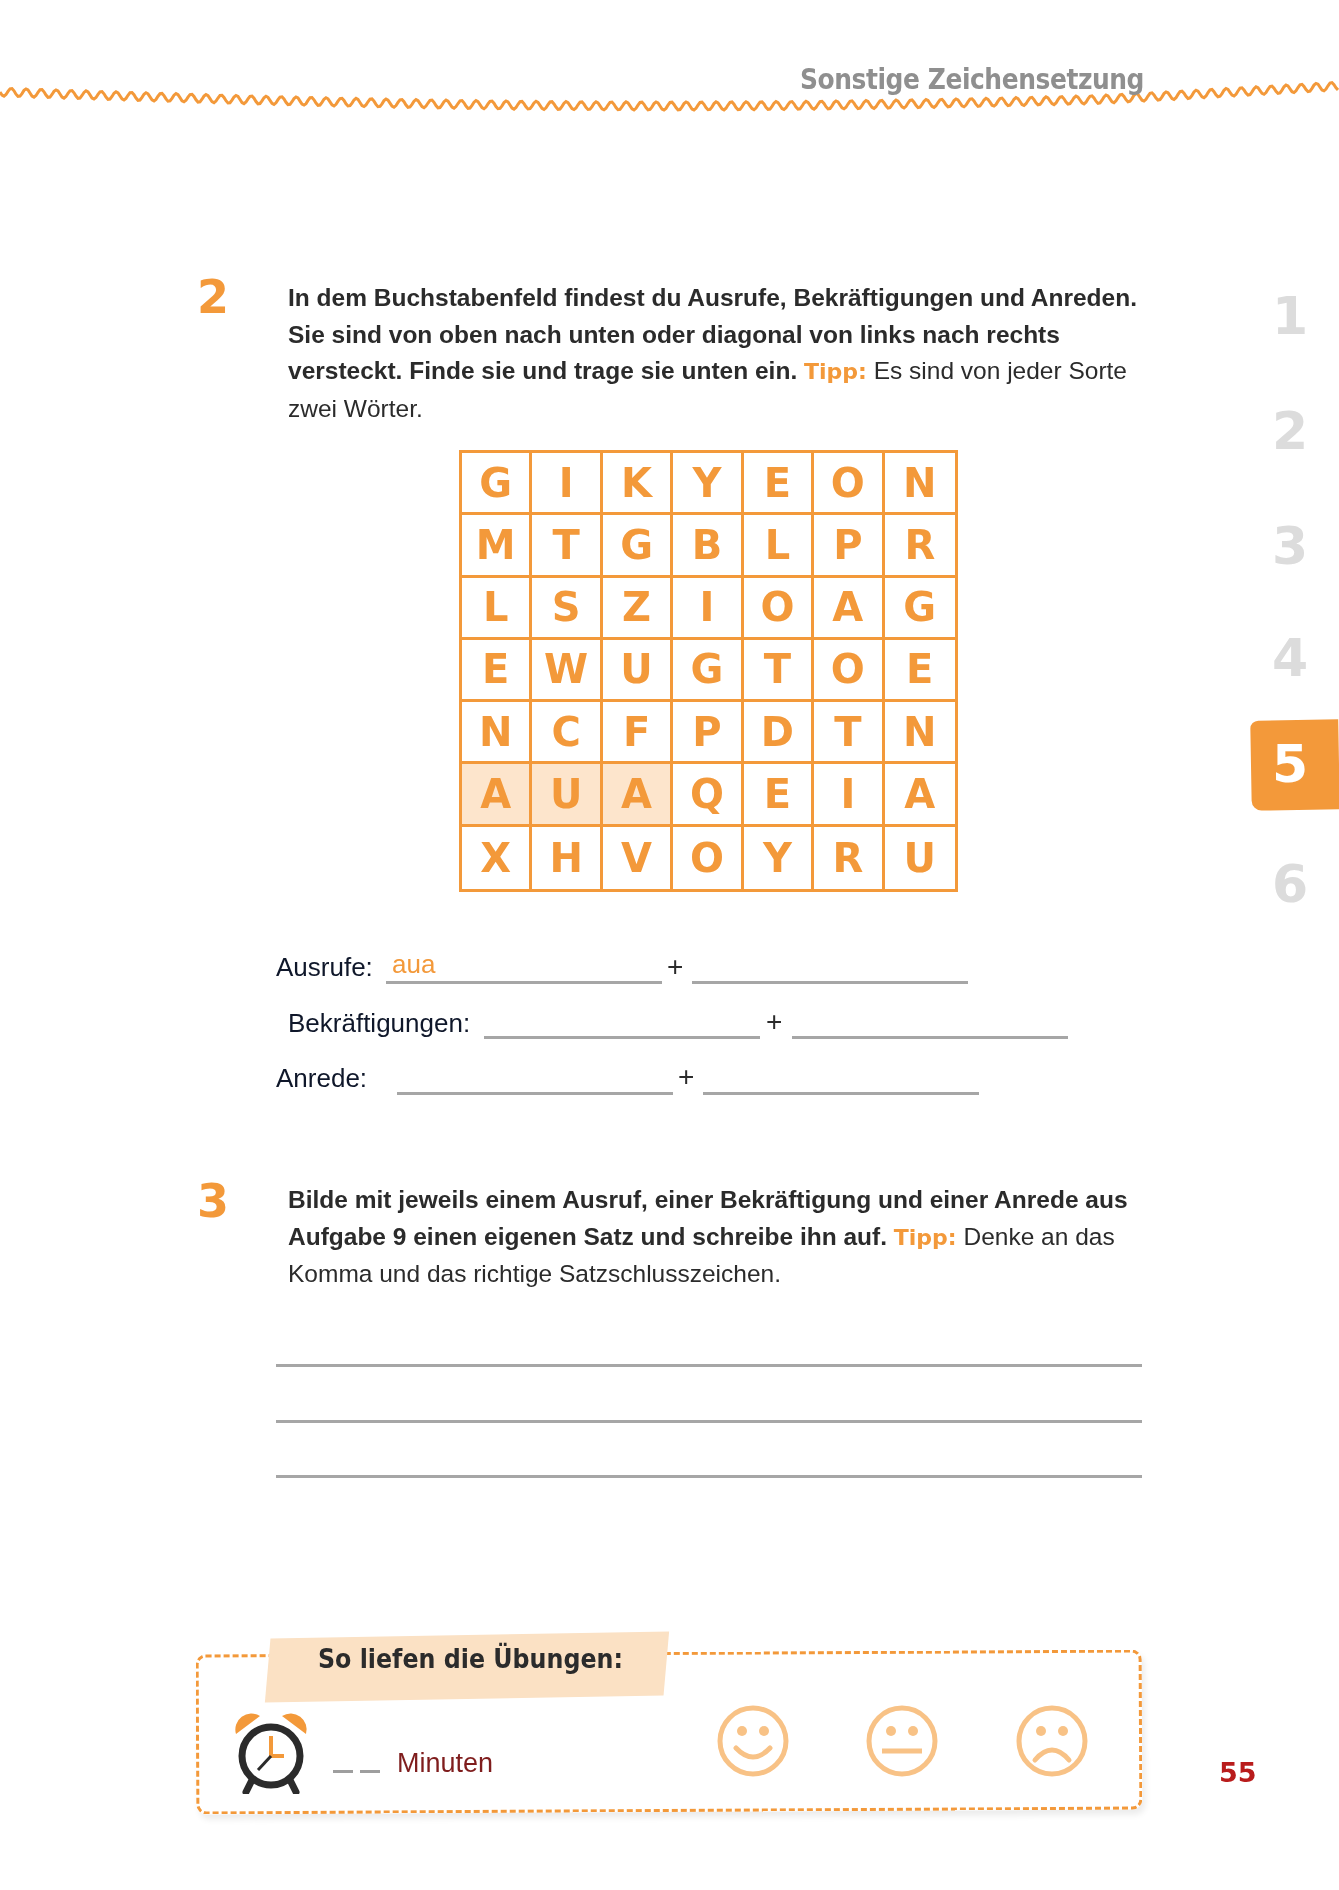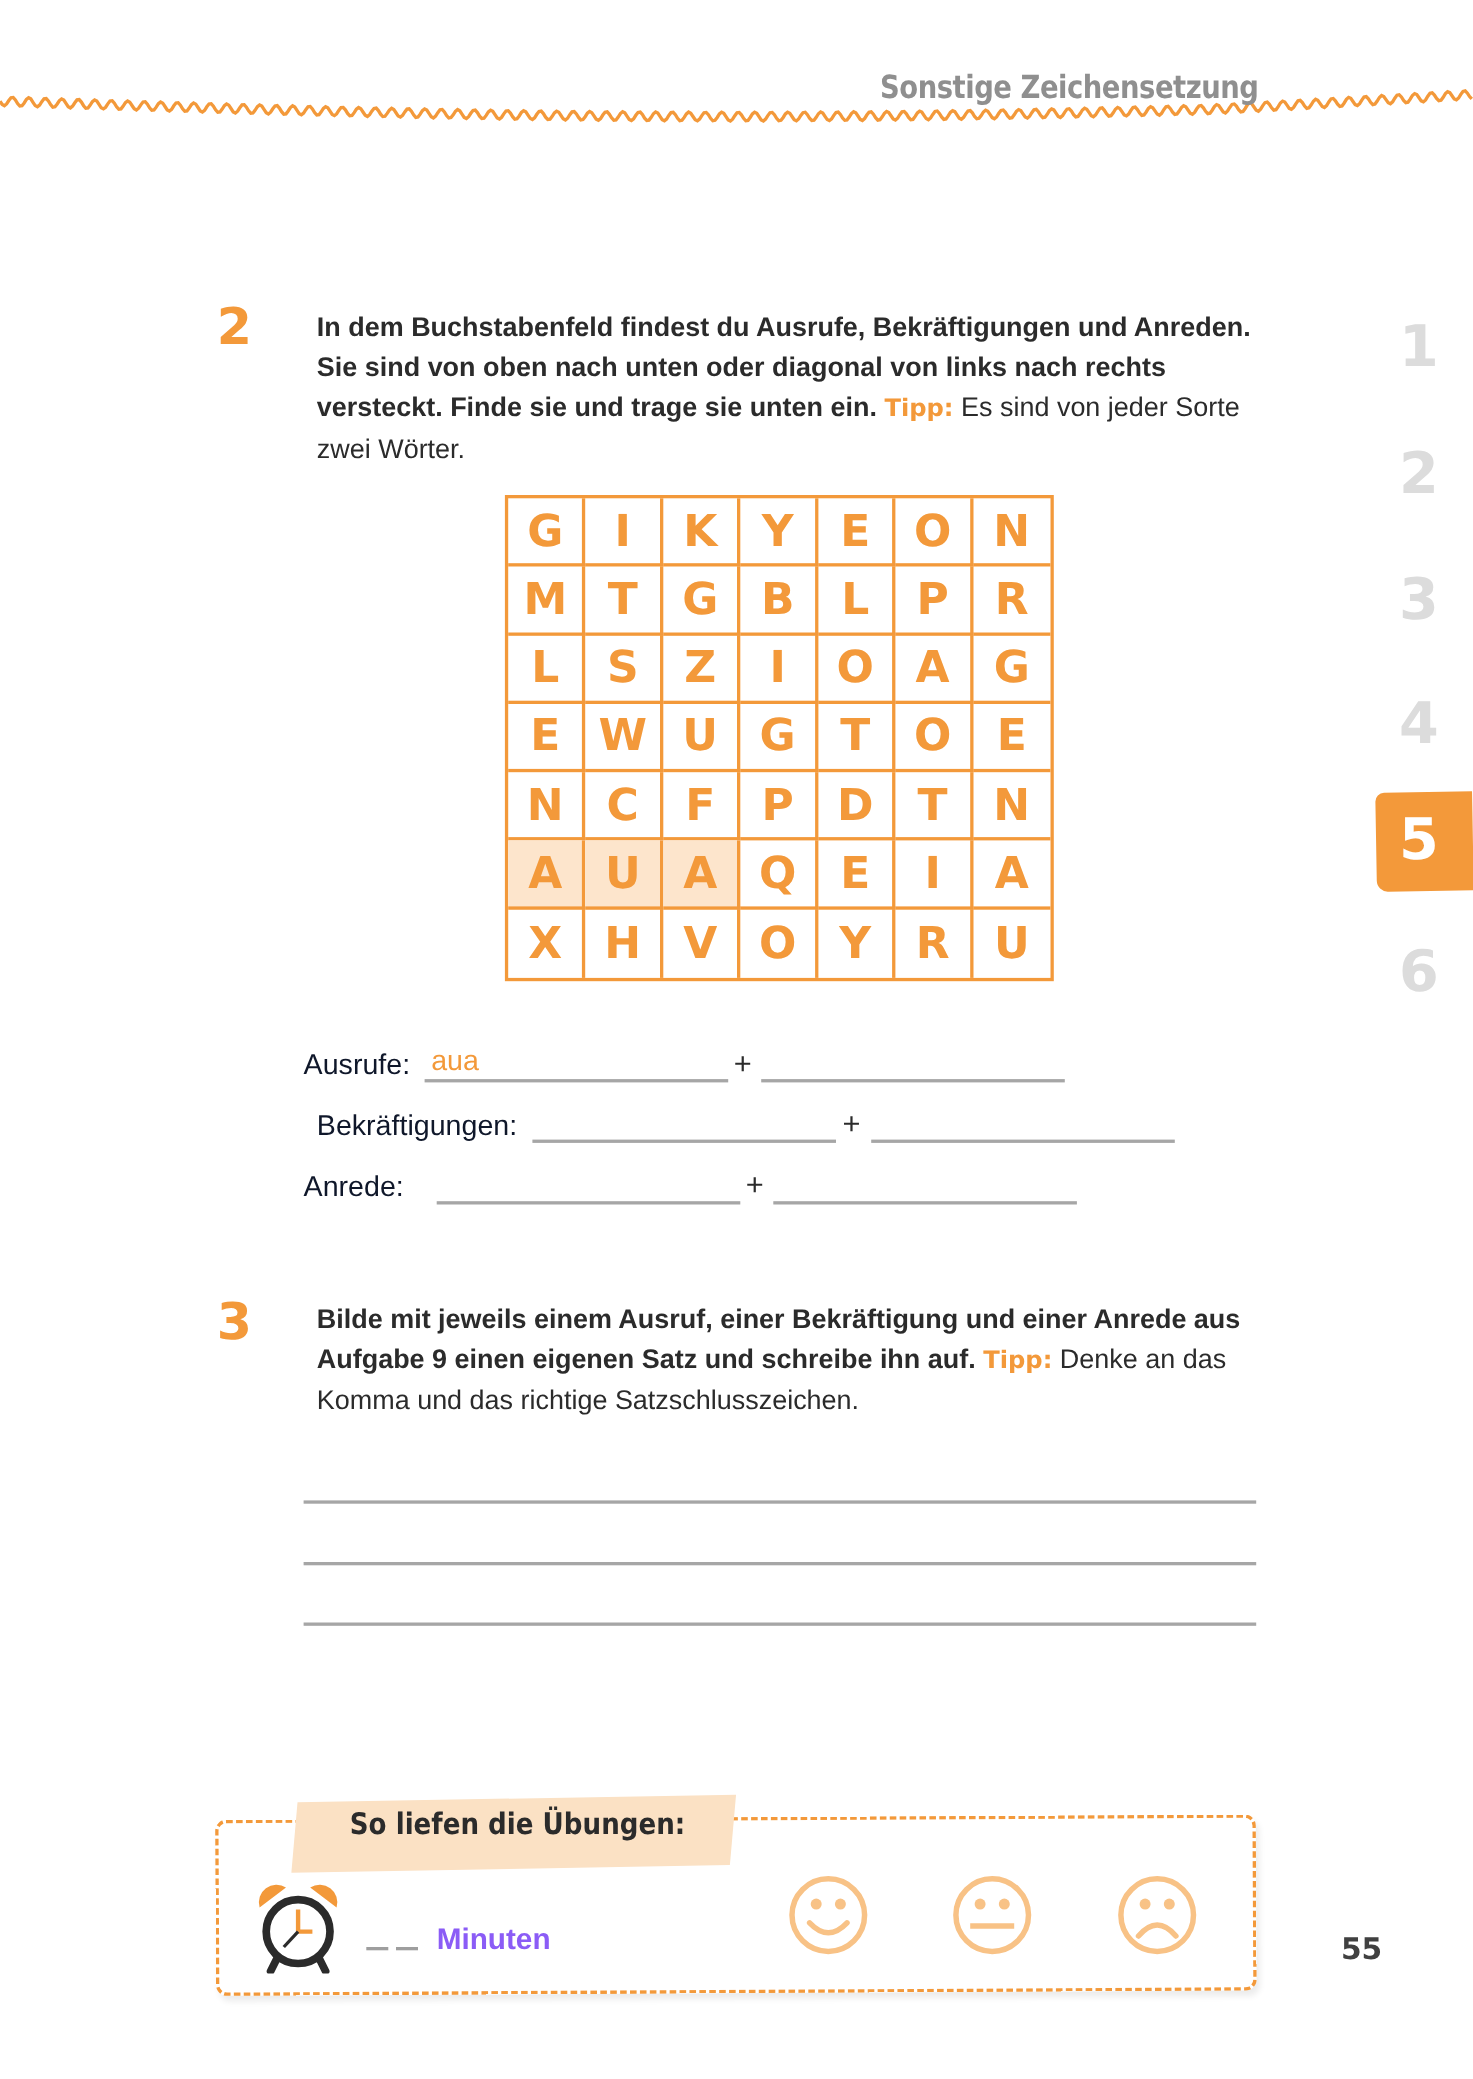--- a/index.html
+++ b/index.html
@@ -43,22 +43,22 @@
 
   .write-line { left: 276px; width: 866px; height: 3px; background: #a6a6a6; }
 
   
   .footer-box { left: 196px; top: 1652px; width: 946px; height: 160px; border: 3px dashed #f3993a; border-radius: 10px;
                 box-sizing: border-box; box-shadow: 3px 5px 6px rgba(0,0,0,0.08); transform: rotate(-0.3deg); }
   .footer-tab { left: 268px; top: 1635px; width: 398px; height: 64px; background: #fbe1c4; transform: skewX(-6deg) rotate(-1deg); }
   .footer-title { left: 318px; top: 1643px; font-family: "DejaVu Sans", sans-serif; font-weight: bold; font-size: 27px; color: #2b2b2b;
                   transform: scaleX(0.88); transform-origin: left top; }
   .minutes-dash { top: 1770px; height: 3px; width: 20px; background: #9e9e9e; }
-  .minutes-label { left: 397px; top: 1748px; font-size: 27px; color: #8b5cf6; font-weight: bold; }
-  .page-number { left: 1219px; top: 1757px; font-family: "DejaVu Sans", sans-serif; font-weight: bold; font-size: 27px; color: #404040; }
+  .minutes-label { left: 397px; top: 1748px; font-size: 27px; color: #7f1d1d; }
+  .page-number { left: 1219px; top: 1757px; font-family: "DejaVu Sans", sans-serif; font-weight: bold; font-size: 27px; color: #b91c1c; }
 </style>
 </head>
 <body>
 
 <svg id="wave" viewBox="0 0 1339 50" preserveAspectRatio="none">
     <path d="M0 12.0 L2 15.0 L4 16.1 L6 14.5 L8 11.4 L10 8.9 L12 8.6 L14 10.8 L16 14.2 L18 16.4 L20 16.1 L22 13.6 L24 10.4 L26 8.9 L28 9.9 L30 13.0 L32 16.0 L34 17.1 L36 15.5 L38 12.4 L40 9.8 L42 9.6 L44 11.8 L46 15.1 L48 17.4 L50 17.1 L52 14.5 L54 11.4 L56 9.9 L58 10.9 L60 14.0 L62 17.0 L64 18.1 L66 16.5 L68 13.4 L70 10.8 L72 10.5 L74 12.8 L76 16.1 L78 18.4 L80 18.1 L82 15.5 L84 12.4 L86 10.8 L88 11.9 L90 14.9 L92 18.0 L94 19.0 L96 17.5 L98 14.4 L100 11.8 L102 11.5 L104 13.8 L106 17.1 L108 19.3 L110 19.0 L112 16.5 L114 13.3 L116 11.8 L118 12.9 L120 15.9 L122 18.9 L124 20.0 L126 18.4 L128 15.3 L130 12.7 L132 12.5 L134 14.7 L136 18.0 L138 20.3 L140 20.0 L142 17.4 L144 14.3 L146 12.7 L148 13.8 L150 16.8 L152 19.9 L154 20.9 L156 19.4 L158 16.2 L160 13.7 L162 13.4 L164 15.6 L166 18.9 L168 21.2 L170 20.9 L172 18.3 L174 15.2 L176 13.6 L178 14.7 L180 17.7 L182 20.8 L184 21.8 L186 20.3 L188 17.1 L190 14.6 L192 14.3 L194 16.5 L196 19.8 L198 22.1 L200 21.8 L202 19.2 L204 16.1 L206 14.5 L208 15.6 L210 18.6 L212 21.7 L214 22.7 L216 21.1 L218 18.0 L220 15.4 L222 15.2 L224 17.4 L226 20.7 L228 22.9 L230 22.7 L232 20.1 L234 17.0 L236 15.4 L238 16.4 L240 19.5 L242 22.5 L244 23.6 L246 22.0 L248 18.9 L250 16.3 L252 16.0 L254 18.2 L256 21.5 L258 23.8 L260 23.5 L262 20.9 L264 17.8 L266 16.2 L268 17.3 L270 20.3 L272 23.3 L274 24.4 L276 22.8 L278 19.7 L280 17.1 L282 16.8 L284 19.0 L286 22.3 L288 24.6 L290 24.3 L292 21.7 L294 18.6 L296 17.0 L298 18.0 L300 21.1 L302 24.1 L304 25.1 L306 23.6 L308 20.4 L310 17.8 L312 17.6 L314 19.8 L316 23.1 L318 25.3 L320 25.0 L322 22.4 L324 19.3 L326 17.7 L328 18.8 L330 21.8 L332 24.8 L334 25.9 L336 24.3 L338 21.1 L340 18.6 L342 18.3 L344 20.5 L346 23.8 L348 26.0 L350 25.7 L352 23.1 L354 20.0 L356 18.4 L358 19.5 L360 22.5 L362 25.5 L364 26.5 L366 24.9 L368 21.8 L370 19.2 L372 18.9 L374 21.1 L376 24.4 L378 26.7 L380 26.4 L382 23.8 L384 20.6 L386 19.0 L388 20.1 L390 23.1 L392 26.1 L394 27.2 L396 25.6 L398 22.4 L400 19.8 L402 19.5 L404 21.7 L406 25.0 L408 27.3 L410 26.9 L412 24.4 L414 21.2 L416 19.6 L418 20.7 L420 23.7 L422 26.7 L424 27.7 L426 26.1 L428 23.0 L430 20.4 L432 20.1 L434 22.3 L436 25.6 L438 27.8 L440 27.5 L442 24.9 L444 21.7 L446 20.1 L448 21.2 L450 24.2 L452 27.2 L454 28.2 L456 26.6 L458 23.5 L460 20.9 L462 20.6 L464 22.8 L466 26.1 L468 28.3 L470 28.0 L472 25.4 L474 22.2 L476 20.6 L478 21.6 L480 24.6 L482 27.6 L484 28.7 L486 27.1 L488 23.9 L490 21.3 L492 21.0 L494 23.2 L496 26.5 L498 28.7 L500 28.4 L502 25.8 L504 22.6 L506 21.0 L508 22.0 L510 25.0 L512 28.0 L514 29.1 L516 27.5 L518 24.3 L520 21.7 L522 21.4 L524 23.6 L526 26.8 L528 29.0 L530 28.7 L532 26.1 L534 22.9 L536 21.3 L538 22.4 L540 25.4 L542 28.4 L544 29.4 L546 27.8 L548 24.6 L550 22.0 L552 21.7 L554 23.9 L556 27.1 L558 29.3 L560 29.0 L562 26.4 L564 23.2 L566 21.6 L568 22.6 L570 25.6 L572 28.6 L574 29.6 L576 28.0 L578 24.8 L580 22.2 L582 21.9 L584 24.1 L586 27.4 L588 29.5 L590 29.2 L592 26.6 L594 23.4 L596 21.8 L598 22.8 L600 25.8 L602 28.8 L604 29.8 L606 28.2 L608 25.0 L610 22.4 L612 22.1 L614 24.3 L616 27.5 L618 29.7 L620 29.4 L622 26.7 L624 23.6 L626 21.9 L628 23.0 L630 25.9 L632 28.9 L634 29.9 L636 28.3 L638 25.1 L640 22.5 L642 22.2 L644 24.3 L646 27.6 L648 29.8 L650 29.4 L652 26.8 L654 23.6 L656 22.0 L658 23.0 L660 26.0 L662 29.0 L664 30.0 L666 28.4 L668 25.2 L670 22.5 L672 22.2 L674 24.4 L676 27.6 L678 29.8 L680 29.5 L682 26.8 L684 23.6 L686 22.0 L688 23.0 L690 26.0 L692 29.0 L694 30.0 L696 28.3 L698 25.1 L700 22.5 L702 22.2 L704 24.3 L706 27.6 L708 29.7 L710 29.4 L712 26.8 L714 23.6 L716 21.9 L718 22.9 L720 25.9 L722 28.9 L724 29.9 L726 28.2 L728 25.0 L730 22.4 L732 22.0 L734 24.2 L736 27.5 L738 29.6 L740 29.3 L742 26.6 L744 23.4 L746 21.8 L748 22.8 L750 25.8 L752 28.7 L754 29.7 L756 28.1 L758 24.9 L760 22.2 L762 21.9 L764 24.0 L766 27.3 L768 29.4 L770 29.1 L772 26.4 L774 23.2 L776 21.6 L778 22.6 L780 25.5 L782 28.5 L784 29.5 L786 27.8 L788 24.6 L790 22.0 L792 21.6 L794 23.8 L796 27.0 L798 29.2 L800 28.8 L802 26.2 L804 23.0 L806 21.3 L808 22.3 L810 25.2 L812 28.2 L814 29.2 L816 27.5 L818 24.3 L820 21.7 L822 21.3 L824 23.5 L826 26.7 L828 28.8 L830 28.5 L832 25.8 L834 22.6 L836 21.0 L838 21.9 L840 24.9 L842 27.8 L844 28.8 L846 27.2 L848 24.0 L850 21.3 L852 20.9 L854 23.1 L856 26.3 L858 28.5 L860 28.1 L862 25.4 L864 22.2 L866 20.6 L868 21.5 L870 24.5 L872 27.4 L874 28.4 L876 26.7 L878 23.5 L880 20.9 L882 20.5 L884 22.6 L886 25.9 L888 28.0 L890 27.6 L892 25.0 L894 21.8 L896 20.1 L898 21.1 L900 24.0 L902 26.9 L904 27.9 L906 26.3 L908 23.0 L910 20.4 L912 20.0 L914 22.1 L916 25.4 L918 27.5 L920 27.1 L922 24.4 L924 21.2 L926 19.6 L928 20.5 L930 23.5 L932 26.4 L934 27.4 L936 25.7 L938 22.5 L940 19.8 L942 19.4 L944 21.6 L946 24.8 L948 26.9 L950 26.5 L952 23.9 L954 20.6 L956 19.0 L958 19.9 L960 22.9 L962 25.8 L964 26.8 L966 25.1 L968 21.9 L970 19.2 L972 18.8 L974 20.9 L976 24.2 L978 26.3 L980 25.9 L982 23.2 L984 20.0 L986 18.3 L988 19.3 L990 22.2 L992 25.2 L994 26.1 L996 24.4 L998 21.2 L1000 18.5 L1002 18.1 L1004 20.3 L1006 23.5 L1008 25.6 L1010 25.2 L1012 22.5 L1014 19.3 L1016 17.6 L1018 18.6 L1020 21.5 L1022 24.5 L1024 25.4 L1026 23.7 L1028 20.5 L1030 17.8 L1032 17.4 L1034 19.6 L1036 22.8 L1038 24.9 L1040 24.5 L1042 21.8 L1044 18.6 L1046 16.9 L1048 17.9 L1050 20.8 L1052 23.7 L1054 24.7 L1056 23.0 L1058 19.7 L1060 17.1 L1062 16.7 L1064 18.8 L1066 22.0 L1068 24.1 L1070 23.7 L1072 21.0 L1074 17.8 L1076 16.1 L1078 17.1 L1080 20.0 L1082 22.9 L1084 23.9 L1086 22.2 L1088 18.9 L1090 16.3 L1092 15.9 L1094 18.0 L1096 21.2 L1098 23.3 L1100 22.9 L1102 20.2 L1104 16.9 L1106 15.1 L1108 16.0 L1110 18.9 L1112 21.8 L1114 22.7 L1116 20.9 L1118 17.7 L1120 14.9 L1122 14.5 L1124 16.5 L1126 19.7 L1128 21.8 L1130 21.3 L1132 18.6 L1134 15.3 L1136 13.5 L1138 14.4 L1140 17.3 L1142 20.2 L1144 21.1 L1146 19.3 L1148 16.0 L1150 13.3 L1152 12.8 L1154 14.9 L1156 18.0 L1158 20.1 L1160 19.7 L1162 16.9 L1164 13.6 L1166 11.9 L1168 12.8 L1170 15.6 L1172 18.5 L1174 19.4 L1176 17.7 L1178 14.4 L1180 11.6 L1182 11.2 L1184 13.2 L1186 16.4 L1188 18.5 L1190 18.0 L1192 15.3 L1194 12.0 L1196 10.2 L1198 11.1 L1200 14.0 L1202 16.8 L1204 17.7 L1206 16.0 L1208 12.7 L1210 9.9 L1212 9.5 L1214 11.6 L1216 14.7 L1218 16.8 L1220 16.3 L1222 13.6 L1224 10.3 L1226 8.5 L1228 9.4 L1230 12.3 L1232 15.1 L1234 16.0 L1236 14.3 L1238 11.0 L1240 8.2 L1242 7.8 L1244 9.9 L1246 13.0 L1248 15.1 L1250 14.6 L1252 11.9 L1254 8.6 L1256 6.8 L1258 7.7 L1260 10.6 L1262 13.4 L1264 14.3 L1266 12.6 L1268 9.3 L1270 6.5 L1272 6.1 L1274 8.1 L1276 11.3 L1278 13.3 L1280 12.9 L1282 10.1 L1284 6.8 L1286 5.1 L1288 6.0 L1290 8.8 L1292 11.7 L1294 12.6 L1296 10.8 L1298 7.5 L1300 4.8 L1302 4.3 L1304 6.4 L1306 9.5 L1308 11.6 L1310 11.1 L1312 8.4 L1314 5.1 L1316 3.4 L1318 4.2 L1320 7.1 L1322 10.0 L1324 10.8 L1326 9.1 L1328 5.8 L1330 3.1 L1332 2.6 L1334 4.7 L1336 7.8 L1338 9.9 " fill="none" stroke="#f3993a" stroke-width="3"></path>
   </svg>
 <div class="abs header-title">Sonstige Zeichensetzung</div>
 
 <div>

